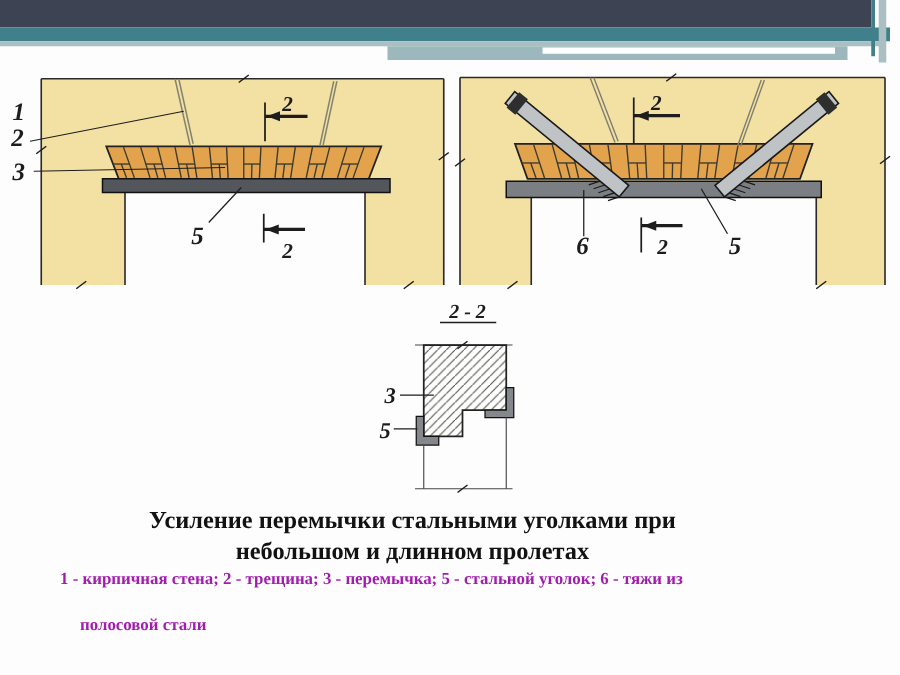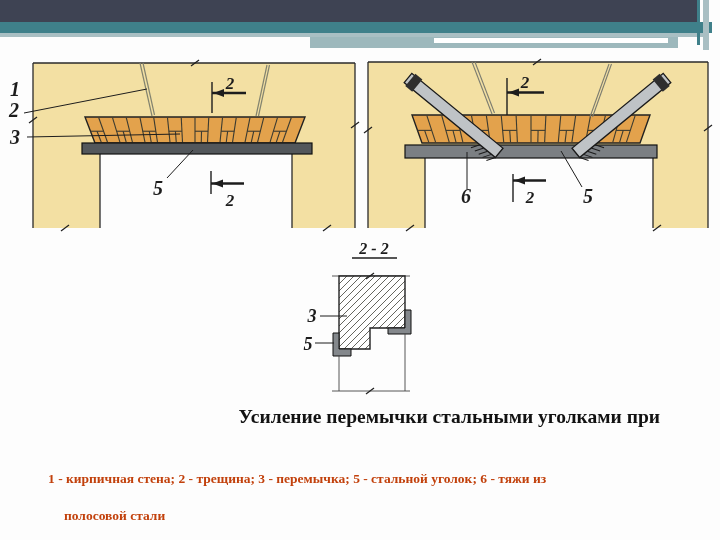--- a/index.html
+++ b/index.html
@@ -1,24 +1,24 @@
 <!DOCTYPE html>
 <html><head>
 <meta charset="utf-8">
 <style>
   html,body{margin:0;padding:0;background:#fff;}
   .slide{position:relative;width:720px;height:540px;background:#fdfdfd;overflow:hidden;
          font-family:"Liberation Serif",serif;}
   .hdr{position:absolute;left:0;top:0;}
   .abs{position:absolute;}
   svg text{font-family:"Liberation Serif",serif;font-weight:bold;font-style:italic;fill:#1c1c1c;}
-  .slide-title{position:absolute;left:0;top:404px;width:660px;text-align:right;
+  .slide-title{position:absolute;left:0;top:404px;width:660px;text-align:center;
          font-weight:bold;font-size:19.5px;line-height:25px;color:#121212;}
-  .fig-caption{position:absolute;left:48px;top:470px;width:640px;
-         font-weight:bold;font-size:13.5px;line-height:17px;color:#c2410c;}
+  .fig-caption{position:absolute;left:48px;top:454px;width:640px;
+         font-weight:bold;font-size:13.5px;line-height:17px;color:#a21caf;}
   .fig-caption .indent{padding-left:16px;margin-top:20px;}
 </style>
 </head>
 <body>
 
 <div class="slide">
 
   <div class="hdr abs" style="left: 0px; top: 0px; width: 697px; height: 22px; background: rgb(62, 67, 83);"></div>
   <div class="hdr abs" style="left: 0px; top: 22px; width: 712px; height: 11px; background: rgb(63, 128, 138);"></div>
   <div class="hdr abs" style="left: 0px; top: 33px; width: 706px; height: 4px; background: rgb(169, 191, 195);"></div>
@@ -252,20 +252,21 @@
       </g>
       <g stroke="#1d1d1d" stroke-width="1.2">
         <line x1="366" y1="279" x2="374" y2="273"></line>
         <line x1="366" y1="394" x2="374" y2="388"></line>
       </g>
     </g>
   </svg>
 
   <div class="slide-title">
     <div>Усиление перемычки стальными уголками при</div>
+    <div>небольшом и длинном пролетах</div>
   </div>
 
   <div class="fig-caption">
     <div>1 - кирпичная стена; 2 - трещина; 3 - перемычка; 5 - стальной уголок; 6 - тяжи из</div>
     <div class="indent">полосовой стали</div>
   </div>
 
 </div>
 
 </body></html>

